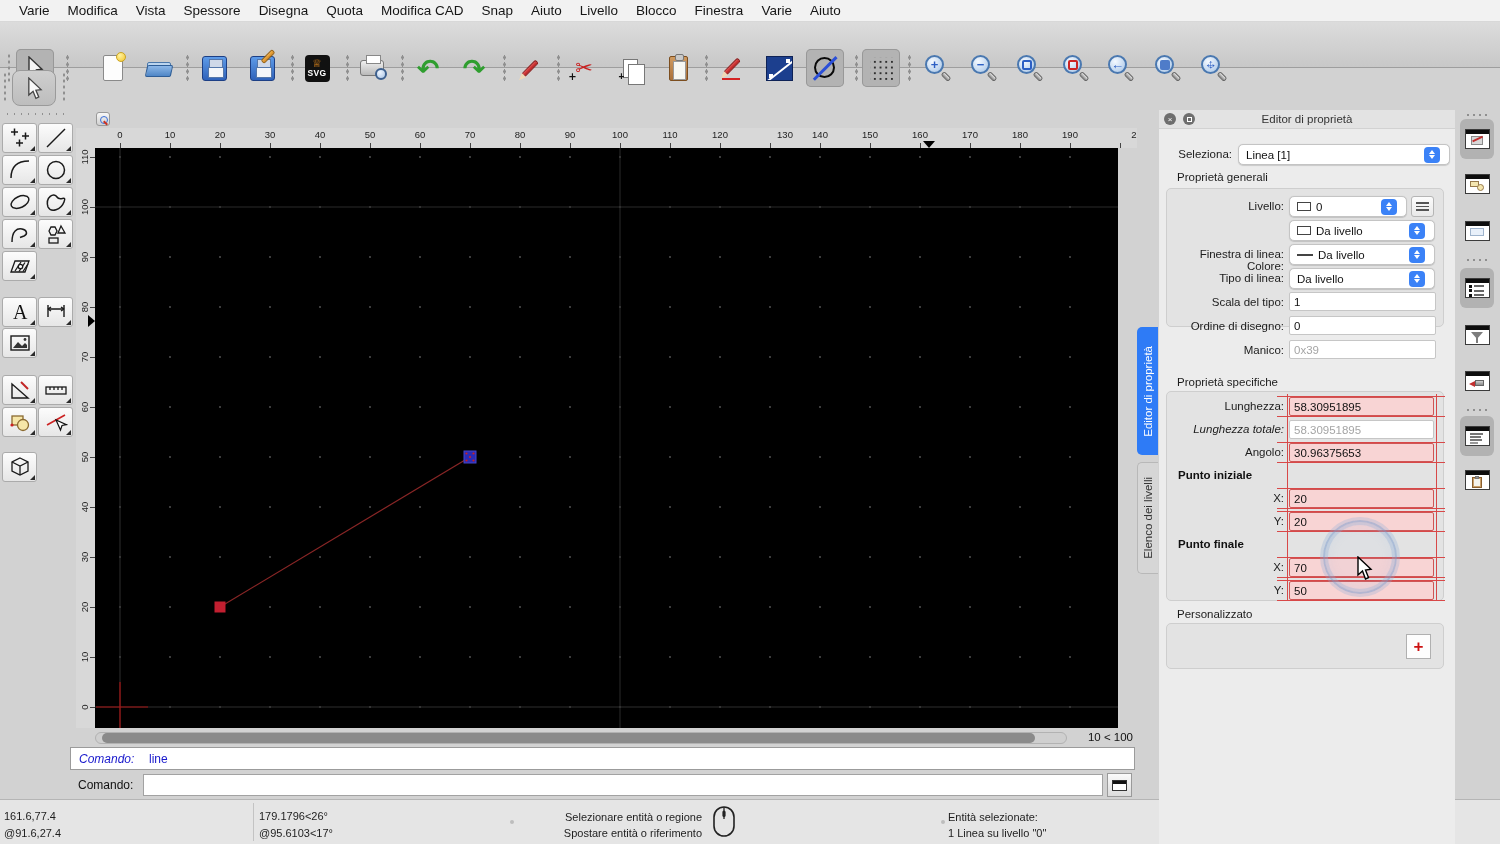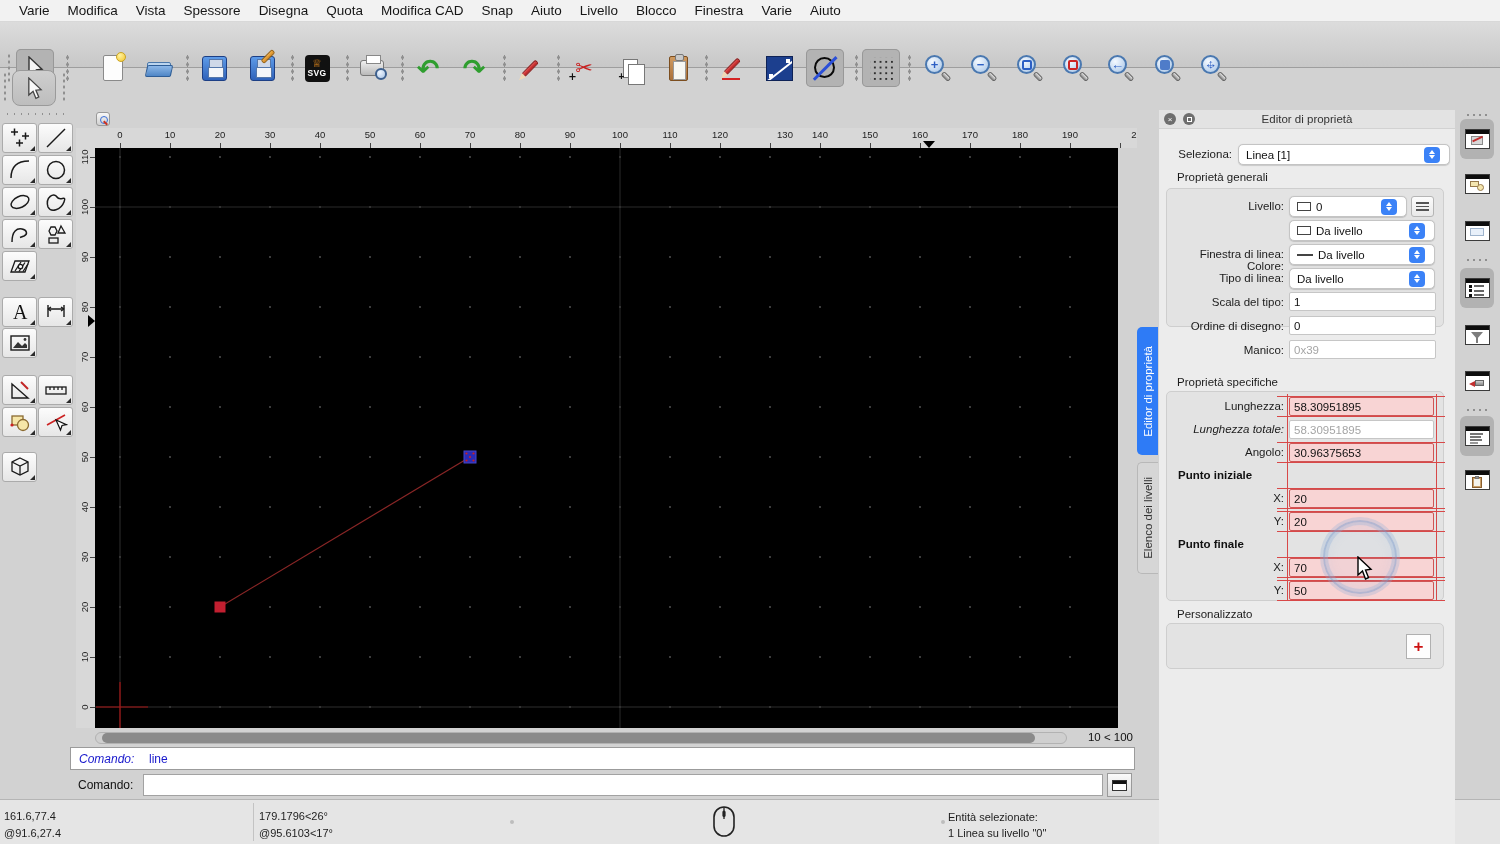--- a/index.html
+++ b/index.html
@@ -567,20 +567,24 @@
     </div>
 </div>
 
 <div id="statusbar">
   <span class="l1" style="left:4px">161.6,77.4</span>
   <span class="l2" style="left:4px">@91.6,27.4</span>
   <span class="vdiv"></span>
   <span class="l1" style="left:259px">179.1796&lt;26°</span>
   <span class="l2" style="left:259px">@95.6103&lt;17°</span>
   <span class="grip" style="left:510px"></span>
+  <div id="hintblock">
+    <div>Selezionare entità o regione</div>
+    <div>Spostare entità o riferimento</div>
+  </div>
   <svg width="24" height="33" viewBox="0 0 24 33" style="position:absolute;left:712px;top:5px;">
     <rect x="2" y="2" width="20" height="29" rx="10" fill="none" stroke="#222" stroke-width="1.6"></rect>
     <line x1="12" y1="2" x2="12" y2="14" stroke="#222" stroke-width="1.3"></line>
     <rect x="10.4" y="5.5" width="3.2" height="6.5" rx="1.6" fill="#222"></rect>
   </svg>
   <span class="grip" style="left:941px"></span>
   <div id="selblock">
     <div>Entità selezionate:</div>
     <div>1 Linea su livello "0"</div>
   </div>

